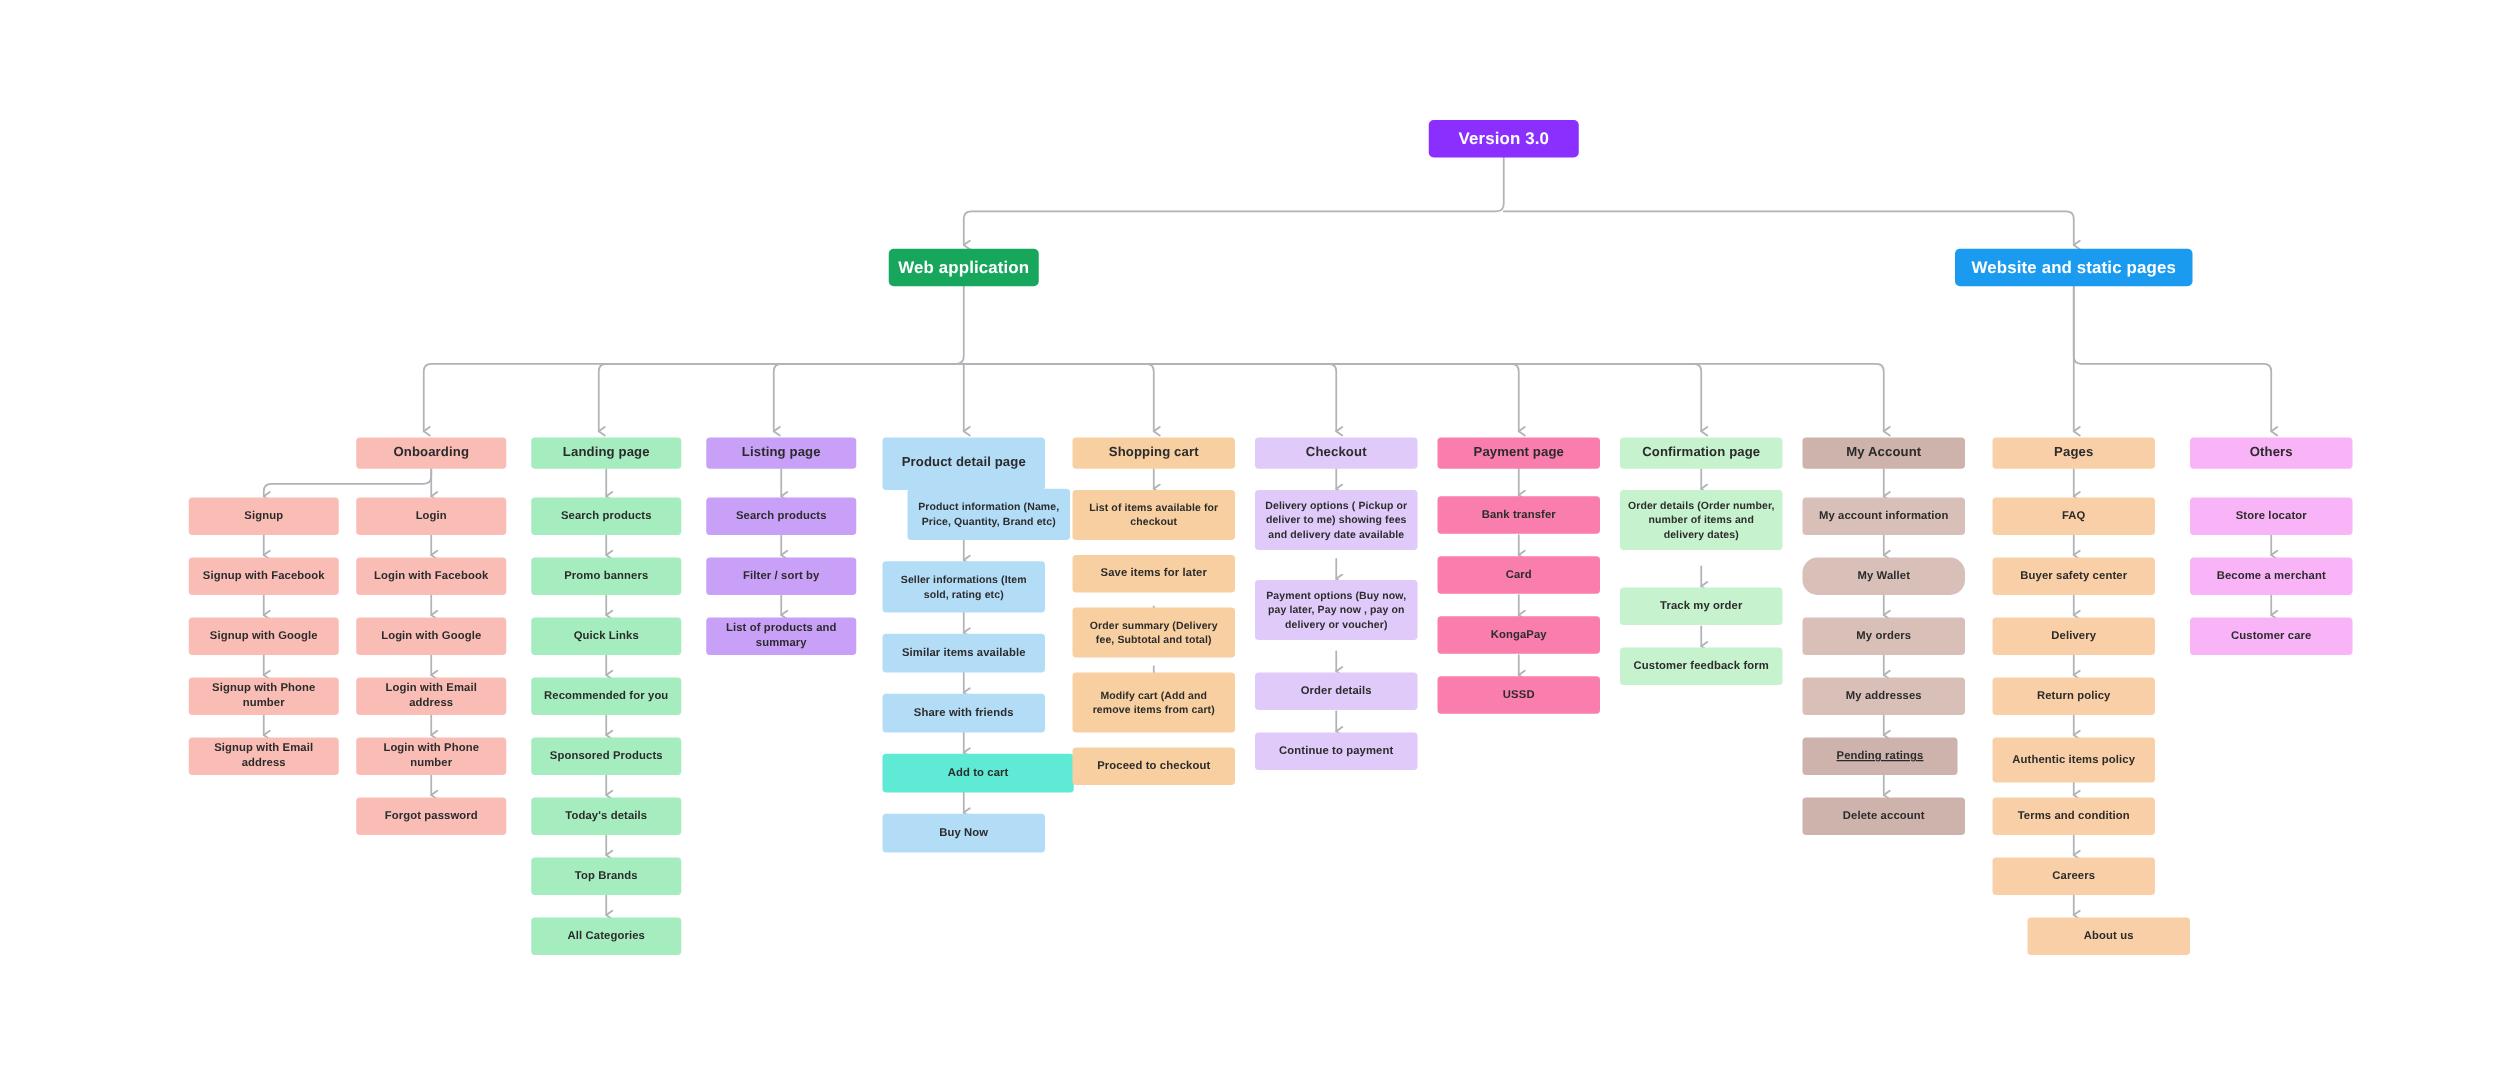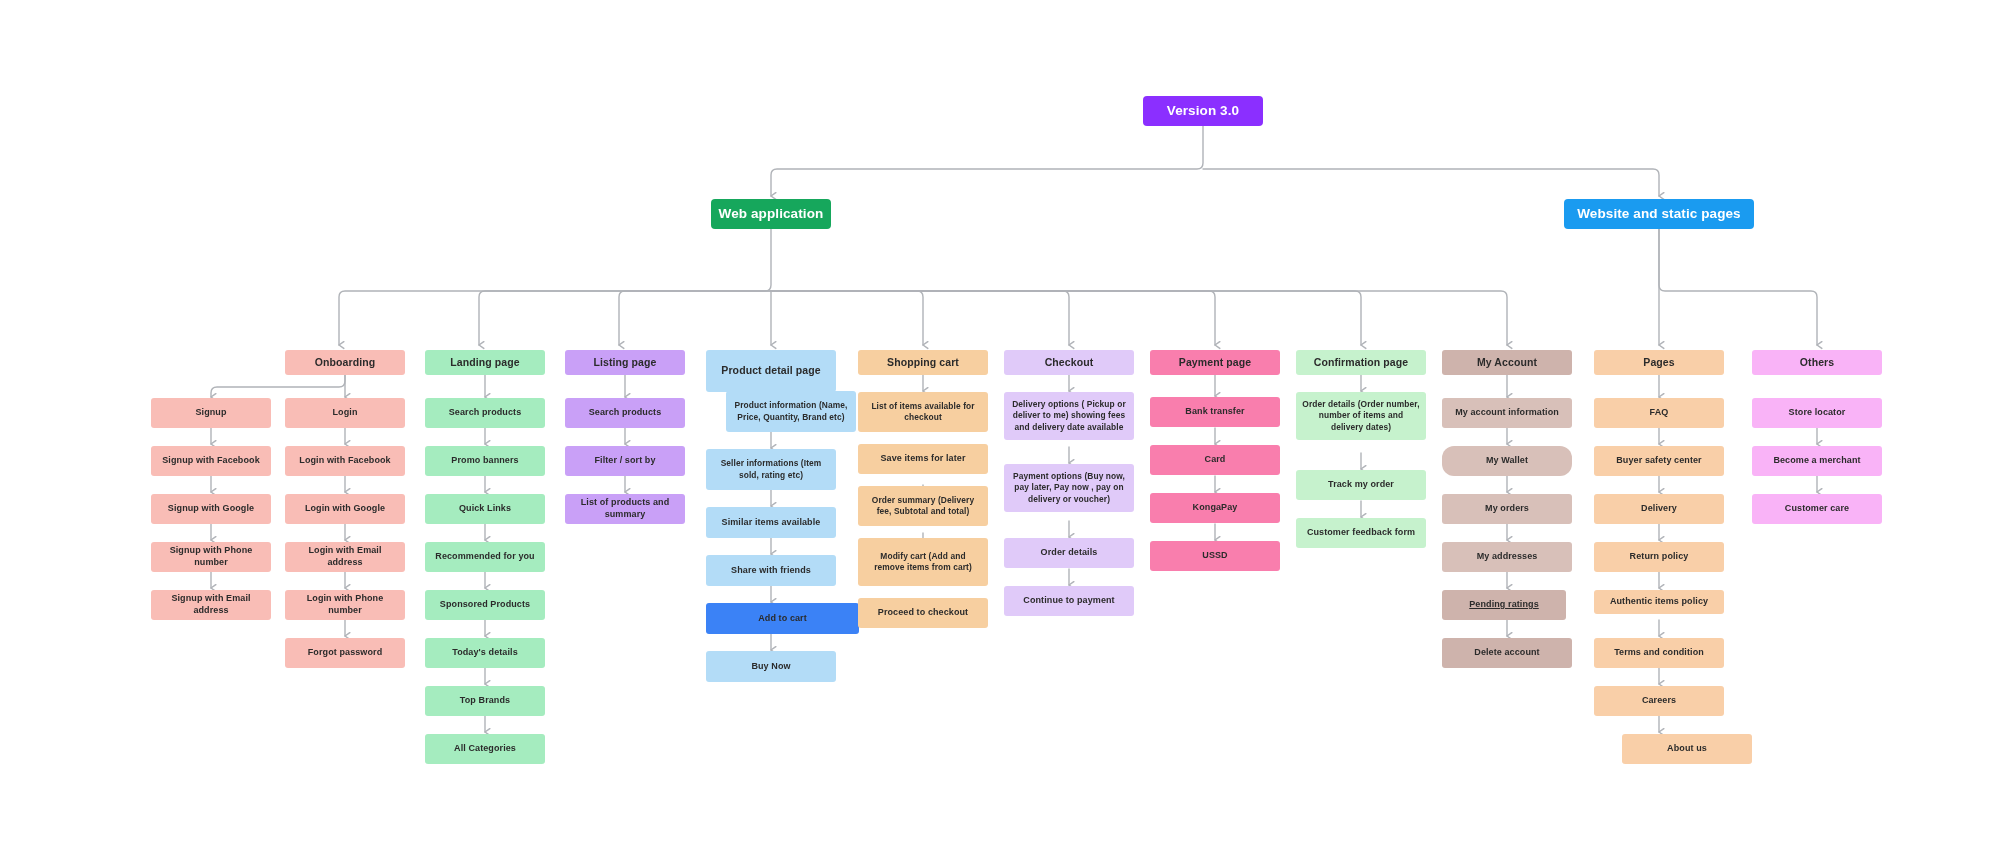--- a/index.html
+++ b/index.html
@@ -201,21 +201,21 @@
   <div class="node leaf" style="left:425px; top:734px; width:120px; height:30px; background:#a5ecbf; color:#2b2b2b;">All Categories</div>
 
   <div class="node leaf" style="left:565px; top:398px; width:120px; height:30px; background:#c9a0f7; color:#2b2b2b;">Search products</div>
   <div class="node leaf" style="left:565px; top:446px; width:120px; height:30px; background:#c9a0f7; color:#2b2b2b;">Filter / sort by</div>
   <div class="node leaf" style="left:565px; top:494px; width:120px; height:30px; background:#c9a0f7; color:#2b2b2b;">List of products and summary</div>
 
   <div class="node leaf multi" style="left:706px; top:391px; width:130px; height:41px; background:#b3dcf7; color:#2b2b2b;margin-left:20px;">Product information (Name, Price, Quantity, Brand etc)</div>
   <div class="node leaf multi" style="left:706px; top:449px; width:130px; height:41px; background:#b3dcf7; color:#2b2b2b;">Seller informations (Item sold, rating etc)</div>
   <div class="node leaf" style="left:706px; top:507px; width:130px; height:31px; background:#b3dcf7; color:#2b2b2b;">Similar items available</div>
   <div class="node leaf" style="left:706px; top:555px; width:130px; height:31px; background:#b3dcf7; color:#2b2b2b;">Share with friends</div>
-  <div class="node leaf" style="left:706px; top:603px; width:153px; height:31px; background:#3b82f6; color:#2b2b2b;">Add to cart</div>
+  <div class="node leaf" style="left:706px; top:603px; width:153px; height:31px; background:#5eead4; color:#2b2b2b;">Add to cart</div>
   <div class="node leaf" style="left:706px; top:651px; width:130px; height:31px; background:#b3dcf7; color:#2b2b2b;">Buy Now</div>
 
   <div class="node leaf multi" style="left:858px; top:392px; width:130px; height:40px; background:#f7cfa0; color:#2b2b2b;">List of items available for checkout</div>
   <div class="node leaf" style="left:858px; top:444px; width:130px; height:30px; background:#f7cfa0; color:#2b2b2b;">Save items for later</div>
   <div class="node leaf multi" style="left:858px; top:486px; width:130px; height:40px; background:#f7cfa0; color:#2b2b2b;">Order summary (Delivery fee, Subtotal and total)</div>
   <div class="node leaf multi" style="left:858px; top:538px; width:130px; height:48px; background:#f7cfa0; color:#2b2b2b;">Modify cart (Add and remove items from cart)</div>
   <div class="node leaf" style="left:858px; top:598px; width:130px; height:30px; background:#f7cfa0; color:#2b2b2b;">Proceed to checkout</div>
 
   <div class="node leaf multi" style="left:1004px; top:392px; width:130px; height:48px; background:#e0caf9; color:#2b2b2b;">Delivery options ( Pickup or deliver to me) showing fees and delivery date available</div>
   <div class="node leaf multi" style="left:1004px; top:464px; width:130px; height:48px; background:#e0caf9; color:#2b2b2b;">Payment options (Buy now, pay later, Pay now , pay on delivery or voucher)</div>
@@ -235,21 +235,21 @@
   <div class="node leaf" style="left:1442px; top:446px; width:130px; height:30px; background:#d8c0b9; color:#2b2b2b;border-radius:12px;">My Wallet</div>
   <div class="node leaf" style="left:1442px; top:494px; width:130px; height:30px; background:#d8c0b9; color:#2b2b2b;">My orders</div>
   <div class="node leaf" style="left:1442px; top:542px; width:130px; height:30px; background:#d8c0b9; color:#2b2b2b;">My addresses</div>
   <div class="node leaf" style="left:1442px; top:590px; width:124px; height:30px; background:#ceb3ac; color:#2b2b2b;text-decoration:underline;">Pending ratings</div>
   <div class="node leaf" style="left:1442px; top:638px; width:130px; height:30px; background:#ceb3ac; color:#2b2b2b;">Delete account</div>
 
   <div class="node leaf" style="left:1594px; top:398px; width:130px; height:30px; background:#f9cfa8; color:#2b2b2b;">FAQ</div>
   <div class="node leaf" style="left:1594px; top:446px; width:130px; height:30px; background:#f9cfa8; color:#2b2b2b;">Buyer safety center</div>
   <div class="node leaf" style="left:1594px; top:494px; width:130px; height:30px; background:#f9cfa8; color:#2b2b2b;">Delivery</div>
   <div class="node leaf" style="left:1594px; top:542px; width:130px; height:30px; background:#f9cfa8; color:#2b2b2b;">Return policy</div>
-  <div class="node leaf" style="left:1594px; top:590px; width:130px; height:24px; background:#f9cfa8; color:#2b2b2b;">Authentic items policy</div>
+  <div class="node leaf" style="left:1594px; top:590px; width:130px; height:36px; background:#f9cfa8; color:#2b2b2b;">Authentic items policy</div>
   <div class="node leaf" style="left:1594px; top:638px; width:130px; height:30px; background:#f9cfa8; color:#2b2b2b;">Terms and condition</div>
   <div class="node leaf" style="left:1594px; top:686px; width:130px; height:30px; background:#f9cfa8; color:#2b2b2b;">Careers</div>
   <div class="node leaf" style="left:1594px; top:734px; width:130px; height:30px; background:#f9cfa8; color:#2b2b2b;margin-left:28px;">About us</div>
 
   <div class="node leaf" style="left:1752px; top:398px; width:130px; height:30px; background:#f9b3f7; color:#2b2b2b;">Store locator</div>
   <div class="node leaf" style="left:1752px; top:446px; width:130px; height:30px; background:#f9b3f7; color:#2b2b2b;">Become a merchant</div>
   <div class="node leaf" style="left:1752px; top:494px; width:130px; height:30px; background:#f9b3f7; color:#2b2b2b;">Customer care</div>
 
 </div>
 

